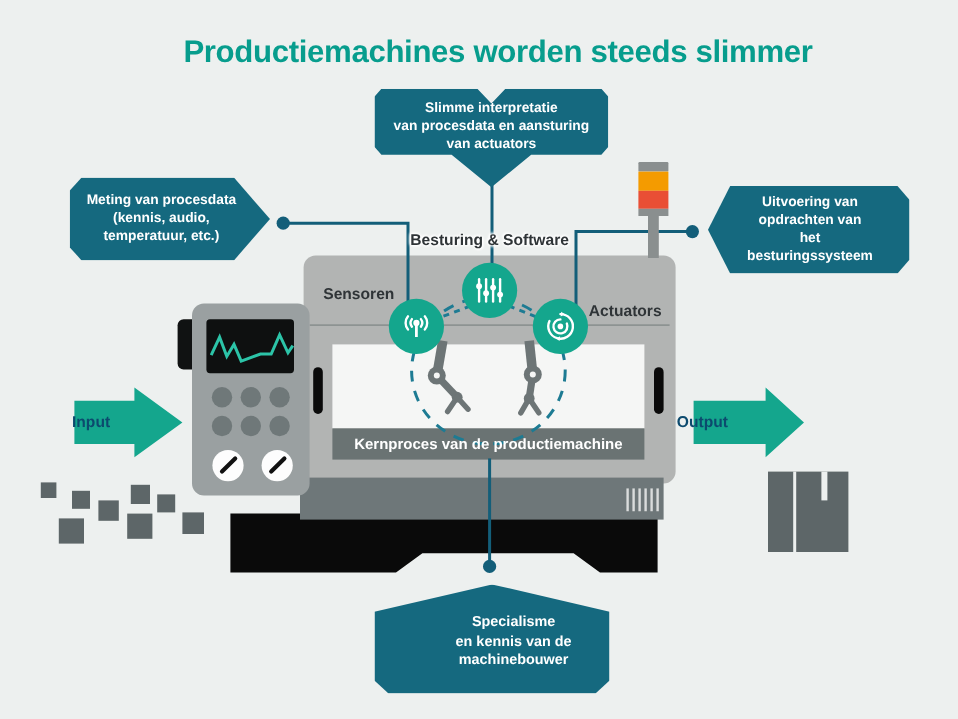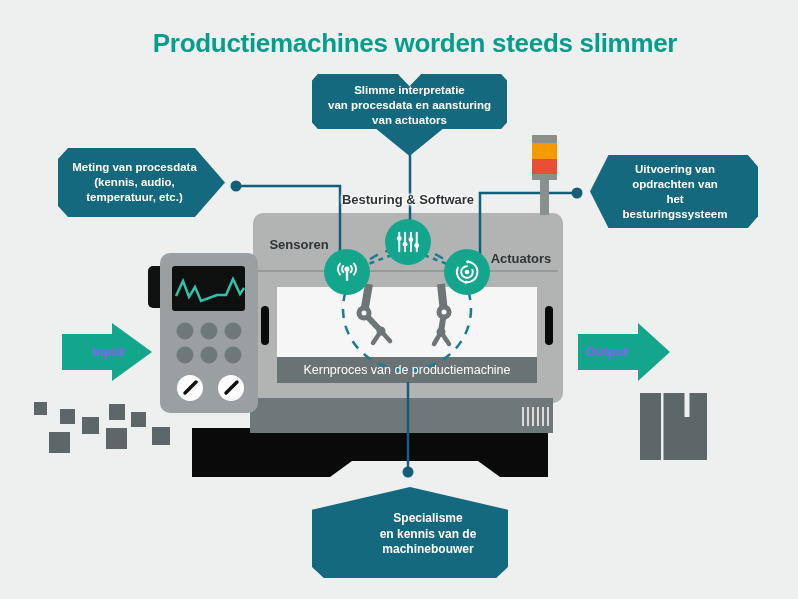--- a/index.html
+++ b/index.html
@@ -19,22 +19,22 @@
   .callout.left{left:58px;top:148px;width:167px;height:69px;padding:0 22px 0 8px;box-sizing:border-box;
       clip-path:polygon(6% 0,82% 0,100% 50%,82% 100%,6% 100%,0 84%,0 16%);}
   .callout.right{left:590px;top:155px;width:168px;height:73px;padding:0 24px 0 26px;box-sizing:border-box;
       clip-path:polygon(11% 0,94% 0,100% 16%,100% 84%,94% 100%,11% 100%,0 50%);}
   .callout.bottom{left:312px;top:487px;width:196px;height:91px;align-items:flex-start;padding-top:24px;box-sizing:border-box;font-size:12px;line-height:15.5px;
       clip-path:polygon(50% 0,100% 25%,100% 88%,94% 100%,6% 100%,0 88%,0 25%);padding-left:36px;}
 
   .mlabel{position:absolute;font-weight:bold;color:#2f3437;font-size:13px;text-align:center;}
   .mlabel.software{text-shadow:0 0 3px #fff,0 0 3px #fff,0 0 4px #fff,1px 1px 2px #fff,-1px -1px 2px #fff;}
   .core-label{position:absolute;left:277px;top:357px;width:260px;height:26px;line-height:26px;
-              text-align:center;color:#fff;font-weight:normal;font-size:12.5px;}
-  .flow-label{position:absolute;color:#8b5cf6;font-weight:bold;font-size:13px;text-align:right;}
+              text-align:center;color:#fff;font-weight:bold;font-size:12.5px;}
+  .flow-label{position:absolute;color:#0c4a6e;font-weight:bold;font-size:13px;text-align:left;}
 
   .chip{position:absolute;width:46px;height:46px;border-radius:50%;background:var(--accent-green,#14a68d);
         display:flex;align-items:center;justify-content:center;}
   .chip svg{display:block;}
 </style>
 </head>
 <body>
 
 <div class="stage">
 

